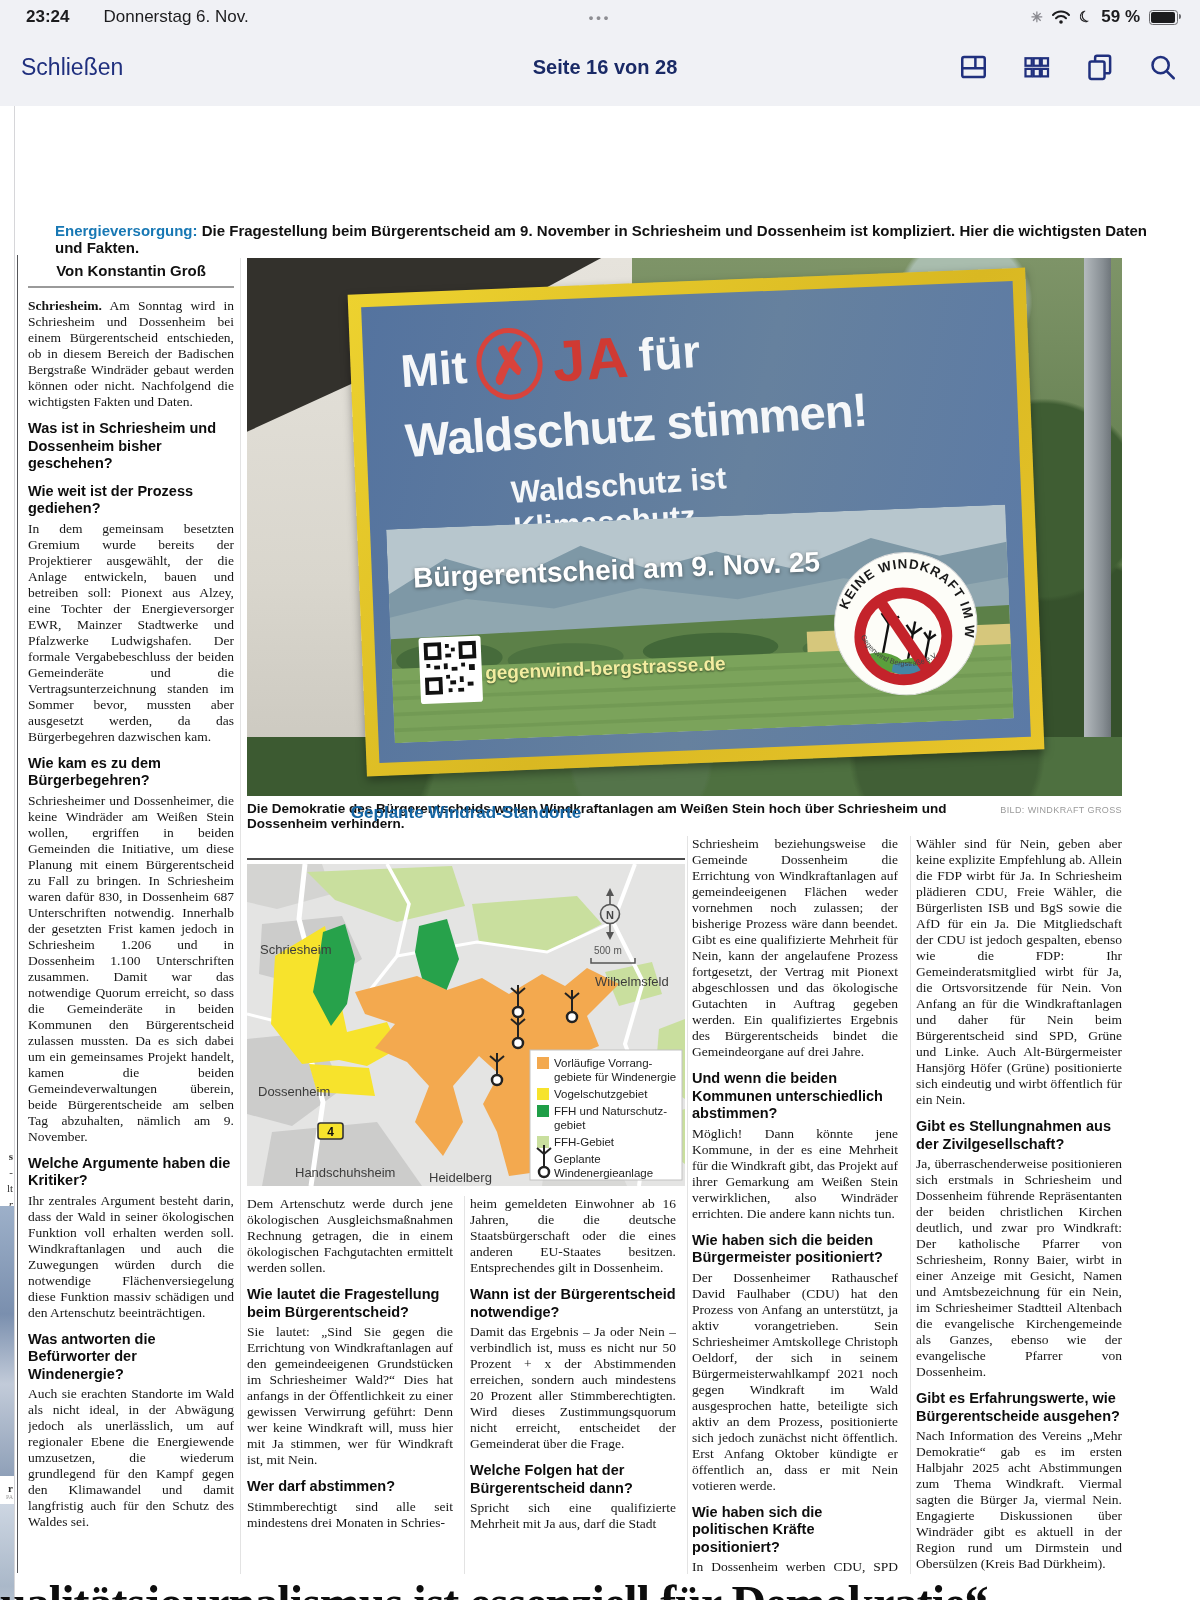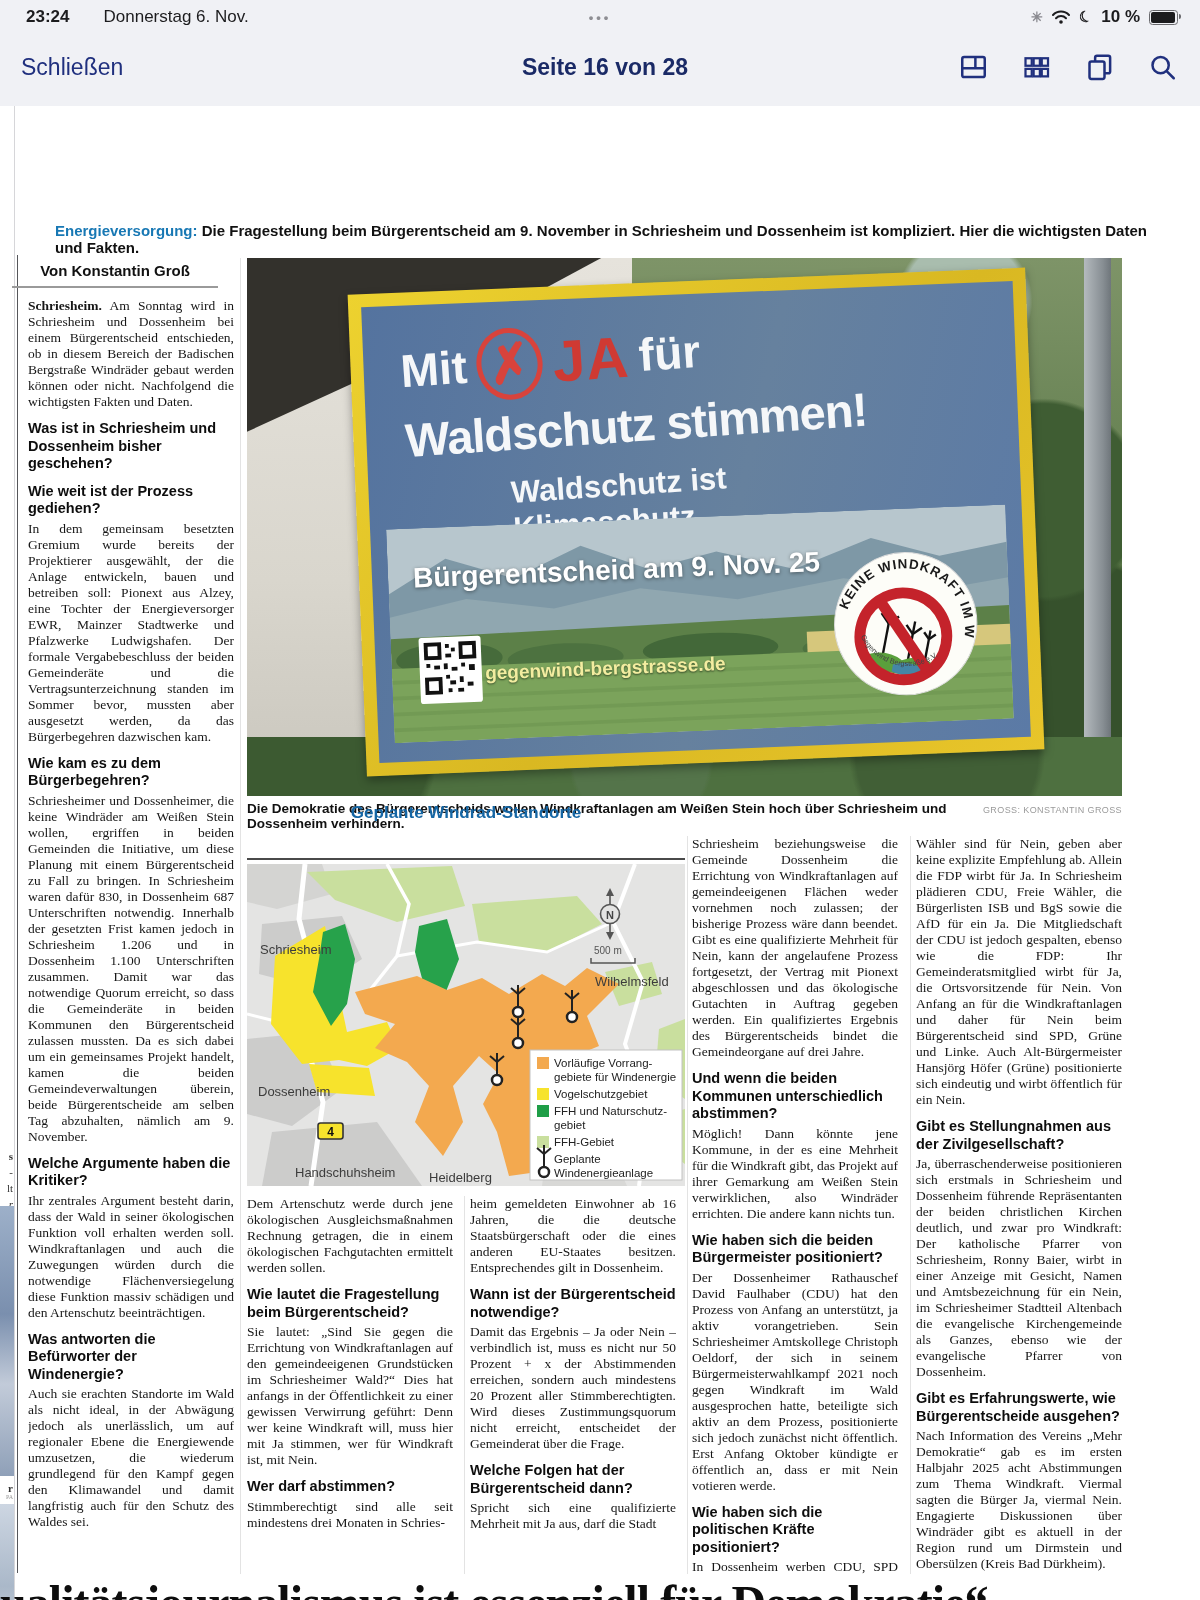--- a/index.html
+++ b/index.html
@@ -17,42 +17,42 @@
   .moon{font-size:15px;transform:rotate(-18deg);display:inline-block;}
   .battery{display:inline-block;width:27px;height:13px;border:1.5px solid #6a6a6e;border-radius:3.5px;
            position:relative;vertical-align:-2px;}
   .battery i{position:absolute;left:1px;top:1px;bottom:1px;width:88%;background:#1c1c1e;border-radius:2px;}
   .battery:after{content:"";position:absolute;right:-4px;top:3px;width:2.5px;height:5px;background:#6a6a6e;
            border-radius:0 2px 2px 0;}
   
   .toolbar{position:absolute;top:30px;left:0;right:0;height:74px;display:flex;align-items:center;
            padding:0 21px;box-sizing:border-box;color:#20307e;}
   .tb-close{font-size:23px;color:#20307e;cursor:pointer;}
-  .tb-title{position:absolute;left:10px;right:0;text-align:center;font-size:23px;font-weight:700;color:#1a2a66;}
+  .tb-title{position:absolute;left:10px;right:0;text-align:center;font-size:20px;font-weight:700;color:#1a2a66;}
   .tb-icons{margin-left:auto;display:flex;gap:30px;align-items:center;z-index:2;}
   .tb-icons svg{display:block;}
   
   .page{position:absolute;top:106px;left:14px;right:0;bottom:0;background:#fff;border-left:1px solid #d6d6d9;}
   .neighbor-strip{position:absolute;top:106px;left:0;width:14px;bottom:0;background:#fff;overflow:hidden;
                   font-family:"Liberation Serif",serif;color:#333;}
   .frag{position:absolute;right:1px;font-size:11px;}
   .sliver1{position:absolute;left:0;right:0;top:1100px;height:270px;
            background:linear-gradient(180deg,#9db0c9,#7a8fae 40%,#c2cbd9 66%,#8fa0b8);}
   .sliver2{position:absolute;left:0;right:0;top:1398px;height:165px;
            background:linear-gradient(180deg,#cdd6e2,#aab8c9 50%,#dfe4ea);}
   .col-rule-main{position:absolute;left:17px;top:255px;height:1318px;width:1px;background:#55565a;}
   .gutter{position:absolute;width:1px;background:#e3e3e3;}
   
   .headline{position:absolute;left:55px;top:124px;width:1090px;text-align:center;
             font-family:"Liberation Serif",serif;font-weight:700;font-size:60px;letter-spacing:-2px;
             color:#111;white-space:nowrap;}
   .standfirst{position:absolute;left:55px;top:222px;width:1095px;font-size:15px;font-weight:700;color:#111;}
   .kicker{color:#1878b4;}
   
-  .byline{position:absolute;left:12px;top:262px;width:206px;text-align:center;font-weight:700;
+  .byline{position:absolute;left:28px;top:262px;width:206px;text-align:center;font-weight:700;
           font-size:15px;color:#111;padding-bottom:7px;border-bottom:2px solid #9a9a9a;box-sizing:border-box;}
   .bodycol{position:absolute;width:206px;overflow:hidden;font-family:"Liberation Serif",serif;
            font-size:13.5px;line-height:16px;color:#161616;text-align:justify;}
   .bodycol p{margin:0 0 10px 0;}
   .bodycol h3{font-family:"Liberation Sans",sans-serif;font-size:14.5px;line-height:17.5px;margin:10px 0 3px 0;
               color:#0d0d0d;text-align:left;}
   .lead-in{font-weight:700;}
   #col1{left:28px;top:298px;height:1276px;}
   #col2{left:247px;top:1196px;height:380px;}
   #col3{left:470px;top:1196px;height:380px;}
@@ -130,21 +130,21 @@
     </div>
     <div class="sb-center">•••</div>
     <div class="sb-right">
       <span class="spinner">✳</span>
       <svg width="18" height="14" viewBox="0 0 18 14">
         <path d="M1 5 A11 11 0 0 1 17 5" fill="none" stroke="#1c1c1e" stroke-width="2" stroke-linecap="round"></path>
         <path d="M4 8.2 A7 7 0 0 1 14 8.2" fill="none" stroke="#1c1c1e" stroke-width="2" stroke-linecap="round"></path>
         <circle cx="9" cy="12" r="1.8" fill="#1c1c1e"></circle>
       </svg>
       <span class="moon">☾</span>
-      <span>10 %</span>
+      <span>59 %</span>
       <span class="battery">
           <i></i>
         </span>
     </div>
   </div>
 
   <div class="toolbar">
     <span class="tb-close">Schließen</span>
     <span class="tb-title">Seite 16 von 28</span>
     <span class="tb-icons">
@@ -307,21 +307,21 @@
               </text>
             </svg>
           </div>
         </div>
       </div>
     </div>
   </div>
 
   <div class="caption-row">
     <span class="caption">Die Demokratie des Bürgerentscheids wollen Windkraftanlagen am Weißen Stein hoch über Schriesheim und Dossenheim verhindern.</span>
-    <span class="credit">GROSS: KONSTANTIN GROSS</span>
+    <span class="credit">BILD: WINDKRAFT GROSS</span>
   </div>
 
   <div class="map-title">Geplante Windrad-Standorte</div>
   <div class="map-rule"></div>
   <div class="map-wrap">
     <svg viewBox="0 0 438 322" width="438" height="322" xmlns="http://www.w3.org/2000/svg" xmlns:xlink="http://www.w3.org/1999/xlink">
       <rect width="438" height="322" fill="#e4e4e3"></rect>
       <polygon points="0,0 75,0 85,30 30,45 0,38" fill="#d4d4d2"></polygon>
       <polygon points="15,60 95,52 115,95 70,125 12,110" fill="#cccccb"></polygon>
       <polygon points="0,175 70,168 95,225 45,262 0,250" fill="#cccccb"></polygon>

